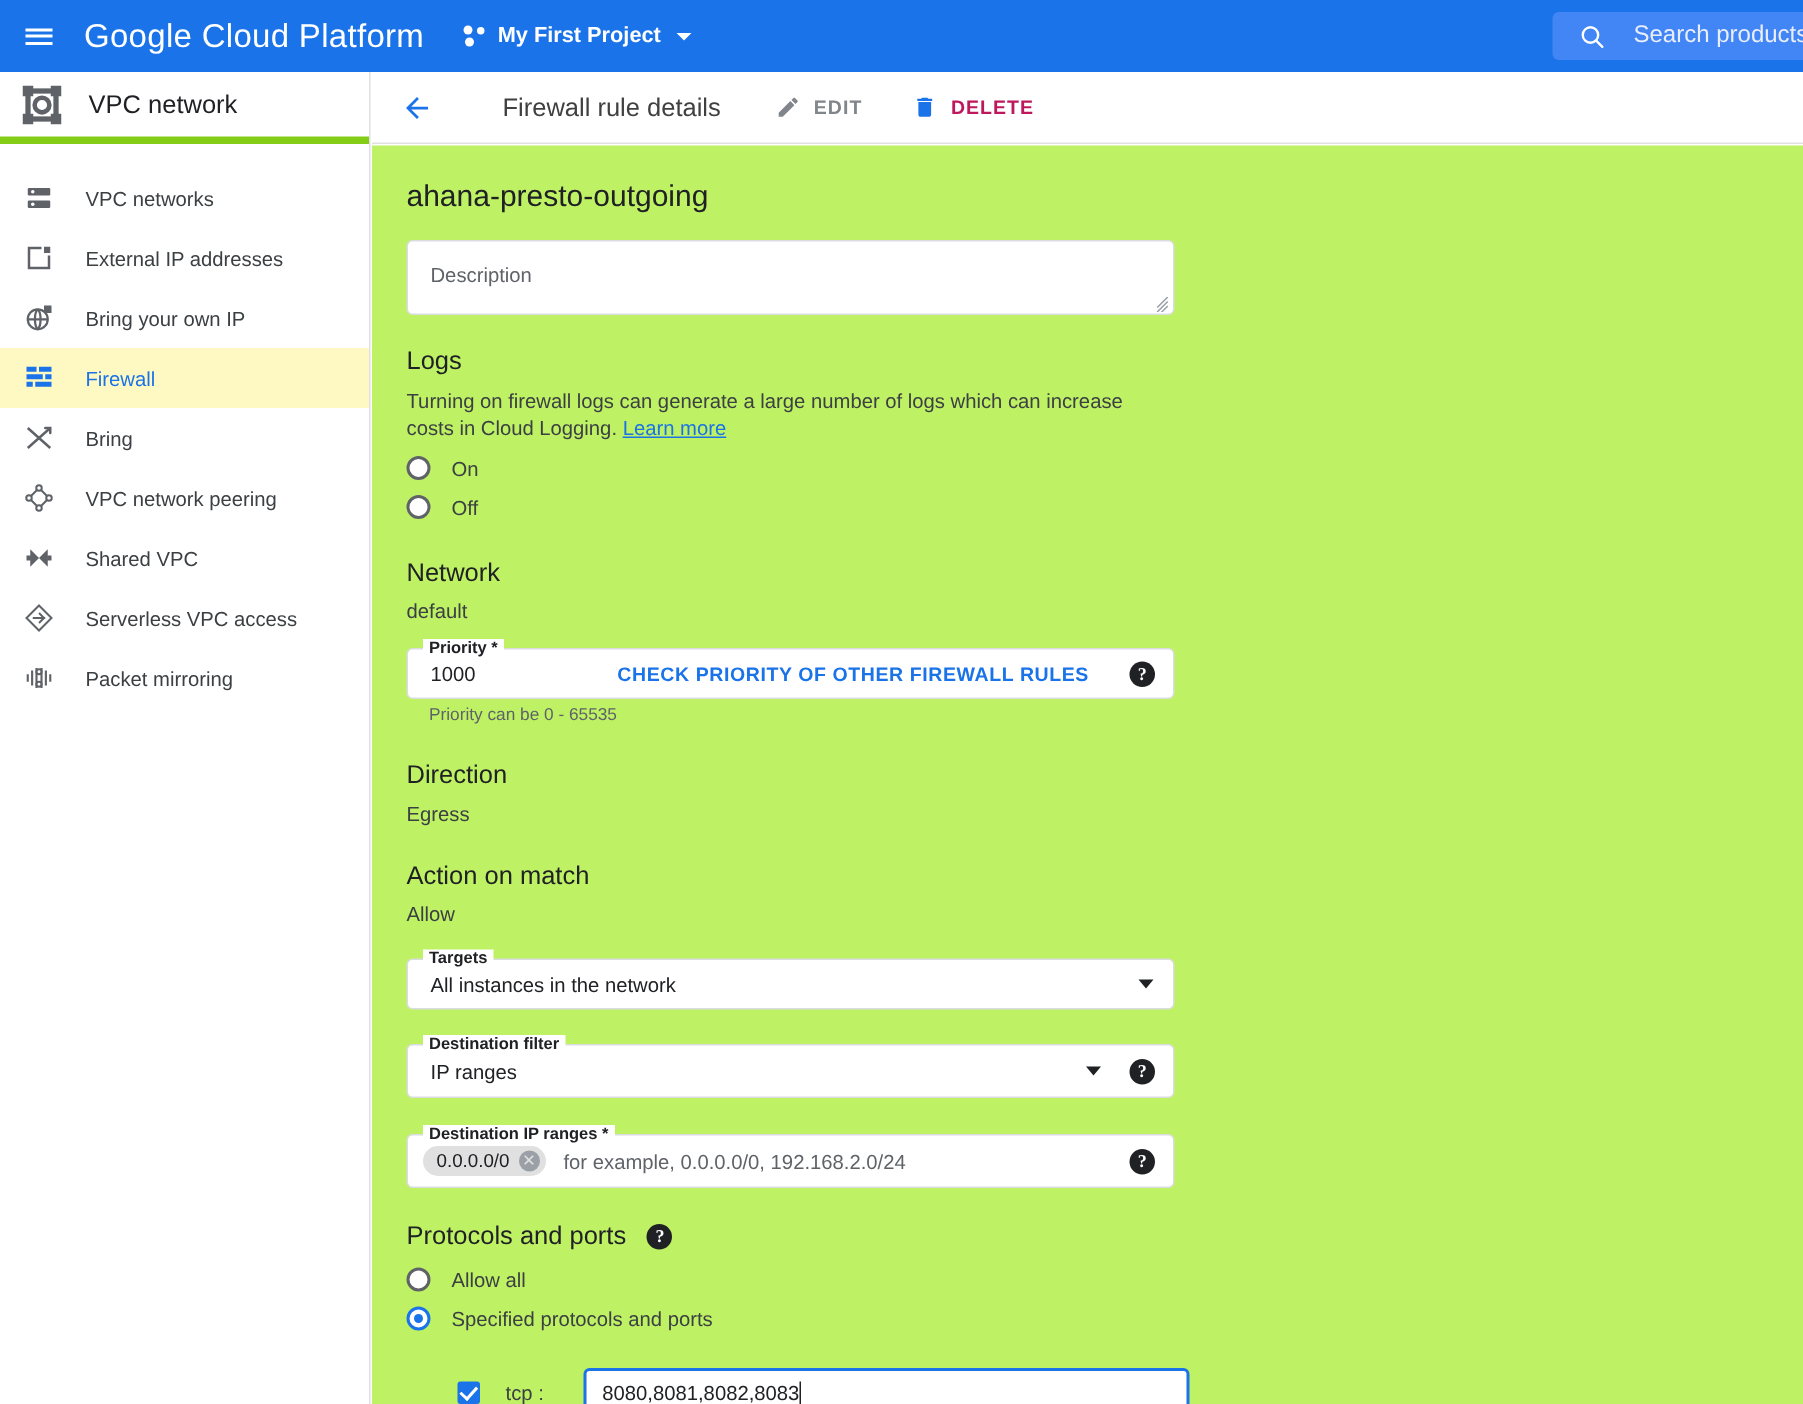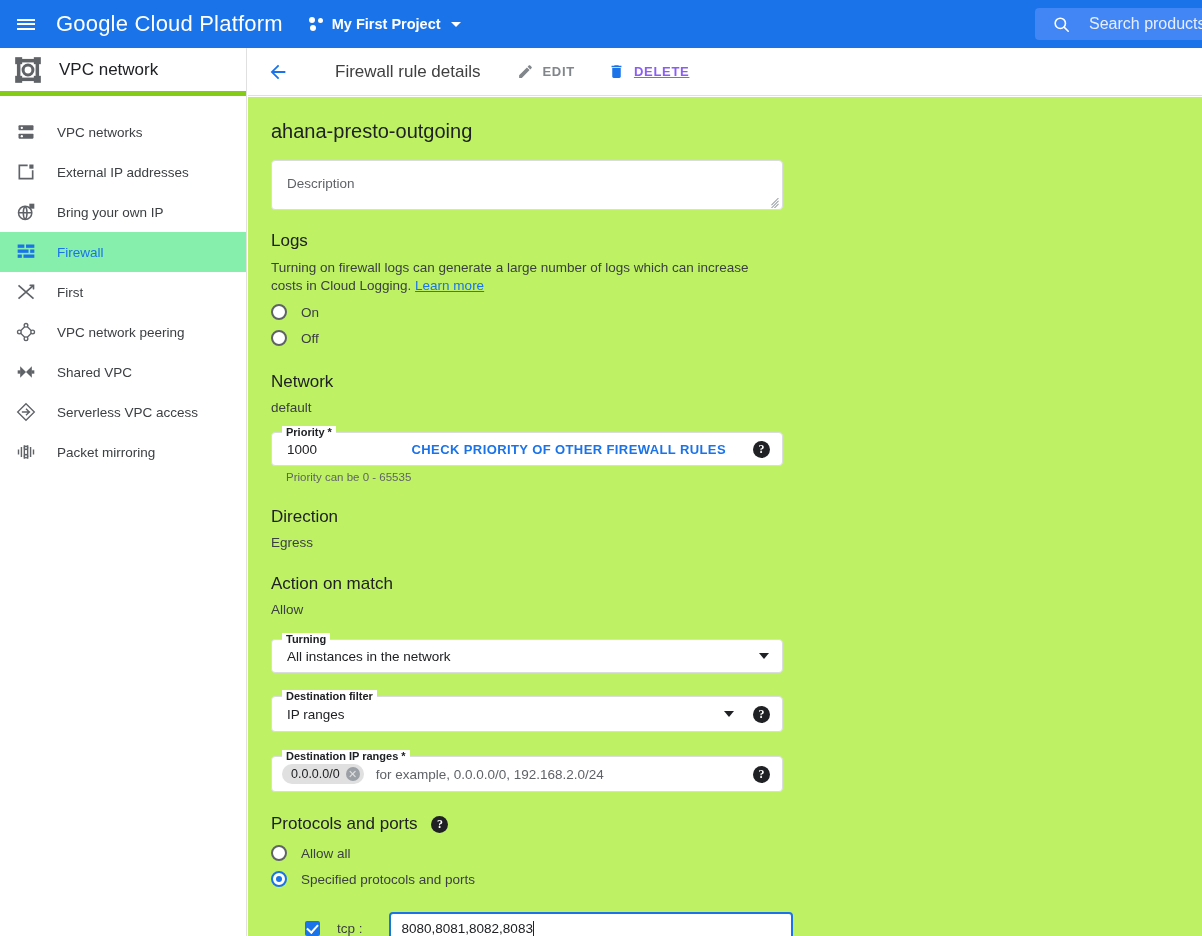--- a/index.html
+++ b/index.html
@@ -106,21 +106,21 @@
     cursor: pointer;
     color: #3c4043;
   }
   .nav-item .nav-ico {
     width: 24px; height: 24px;
     display: flex; align-items: center; justify-content: center;
     margin-left: 0px; margin-right: 19px;
     flex: none;
   }
   .nav-item .nav-label { font-size: 13.5px; white-space: nowrap; }
-  .nav-item.active { background: #86efac; color: #1a73e8; text-align: right; }
+  .nav-item.active { background: #fef9c3; color: #1a73e8; text-align: right; }
   #nav-list { padding-top: 16px; }
 
   
   #content-header {
     position: absolute; left: 248px; top: 48px;
     width: 954px; height: 48px;
     background: #fff;
     border-bottom: 1px solid #e0e0e0;
     display: flex; align-items: center;
   }
@@ -134,21 +134,21 @@
     margin-left: 37px; white-space: nowrap;
   }
   .hdr-btn {
     display: flex; align-items: center;
     margin-left: 30px;
     cursor: pointer;
     font-size: 13px; font-weight: bold; letter-spacing: .7px;
   }
   .hdr-btn .hb-ico { margin-right: 9px; display: flex; }
   #edit-btn { color: #80868b; margin-left: 36px; }
-  #delete-btn { color: #8b5cf6; margin-left: 33px; text-decoration: underline; }
+  #delete-btn { color: #be185d; margin-left: 33px; }
 
   
   #main {
     position: absolute; left: 248px; top: 97px;
     width: 954px; height: 839px;
     background: #bef264;
     overflow: hidden;
   }
   #form {
     position: relative;
@@ -431,21 +431,21 @@
       <span class="nav-label">Firewall</span>
     </div>
 
     <div class="nav-item">
       <span class="nav-ico">
         <svg width="20" height="20" viewBox="0 0 24 24" fill="none" stroke="#5f6368" stroke-width="2">
           <path d="M3 4l18 16M21 4L3 20"></path>
             <path d="M17 4h4v4" stroke-linecap="round"></path>
         </svg>
       </span>
-      <span class="nav-label">First</span>
+      <span class="nav-label">Bring</span>
     </div>
 
     <div class="nav-item">
       <span class="nav-ico">
         <svg width="20" height="20" viewBox="0 0 24 24" fill="none" stroke="#5f6368" stroke-width="1.6">
           <circle cx="12" cy="4" r="2.2"></circle>
             <circle cx="4" cy="12" r="2.2"></circle>
           <circle cx="20" cy="12" r="2.2"></circle>
             <circle cx="12" cy="20" r="2.2"></circle>
           <path d="M10.4 5.6L5.6 10.4M13.6 5.6l4.8 4.8M5.6 13.6l4.8 4.8M18.4 13.6l-4.8 4.8"></path>
@@ -556,21 +556,21 @@
     </div>
     <div class="hint">Priority can be 0 - 65535</div>
 
     <div class="sec-title" style="margin-top:24px">Direction</div>
     <div class="sec-value">Egress</div>
 
     <div class="sec-title" style="margin-top:24px">Action on match</div>
     <div class="sec-value">Allow</div>
 
     <div class="field" style="margin-top:22px">
-      <span class="field-legend">Turning</span>
+      <span class="field-legend">Targets</span>
       <span class="field-text">All instances in the network</span>
       <span class="select-caret" style="right:13px"></span>
     </div>
 
     <div class="field tall" style="margin-top:23px">
       <span class="field-legend">Destination filter</span>
       <span class="field-text">IP ranges</span>
       <span class="select-caret" style="right:48px"></span>
       <span class="help-ico">?</span>
     </div>

